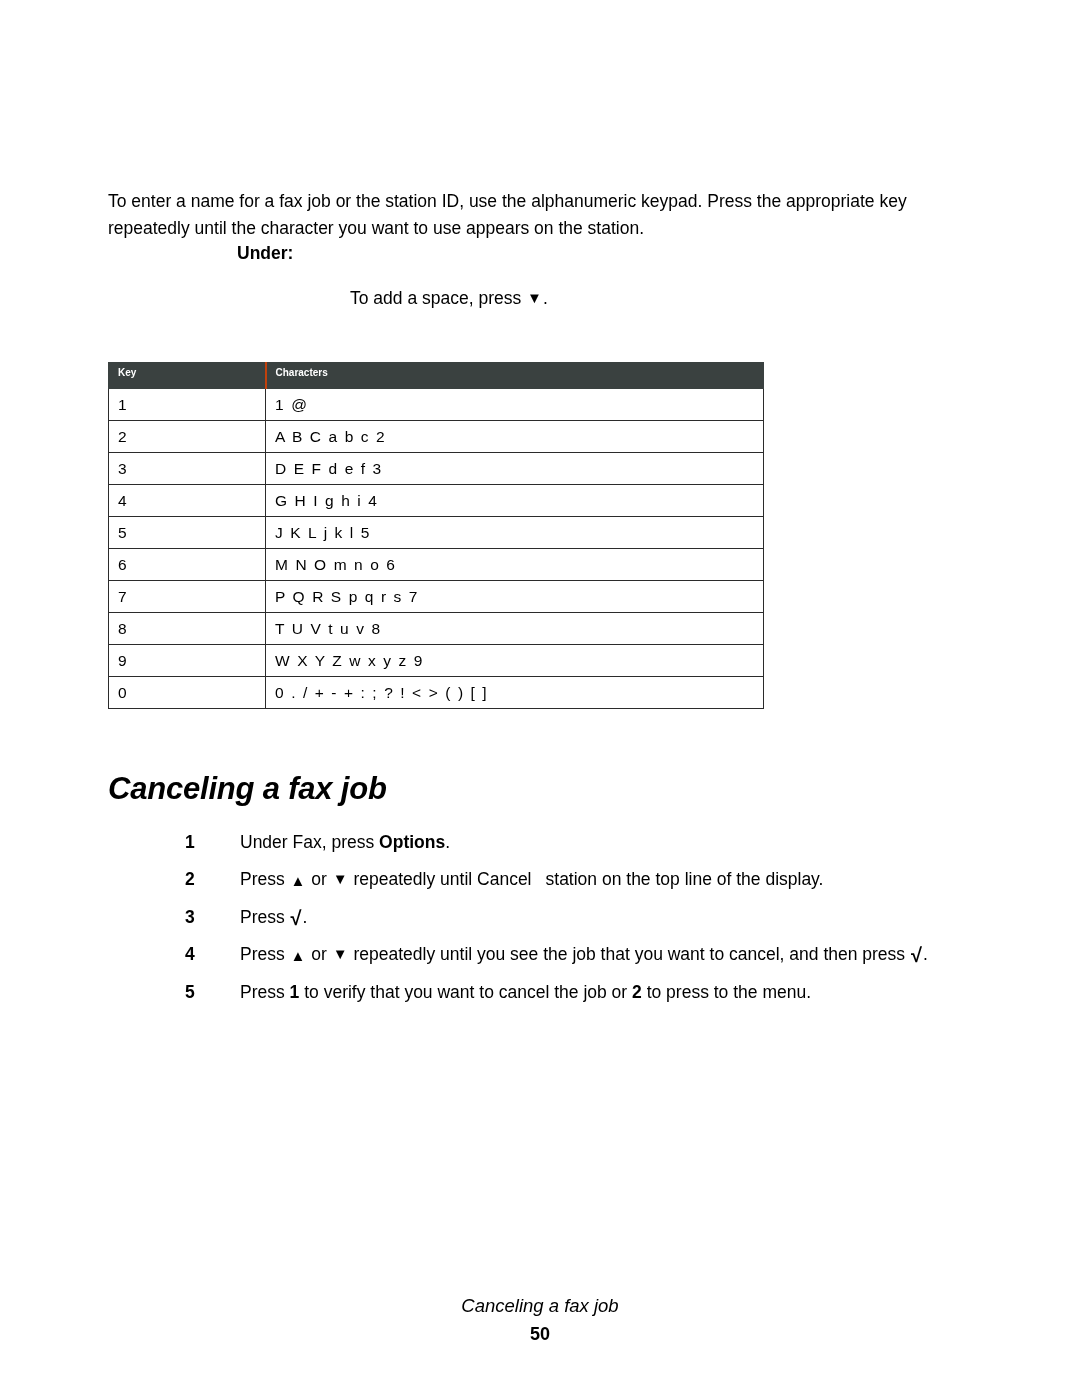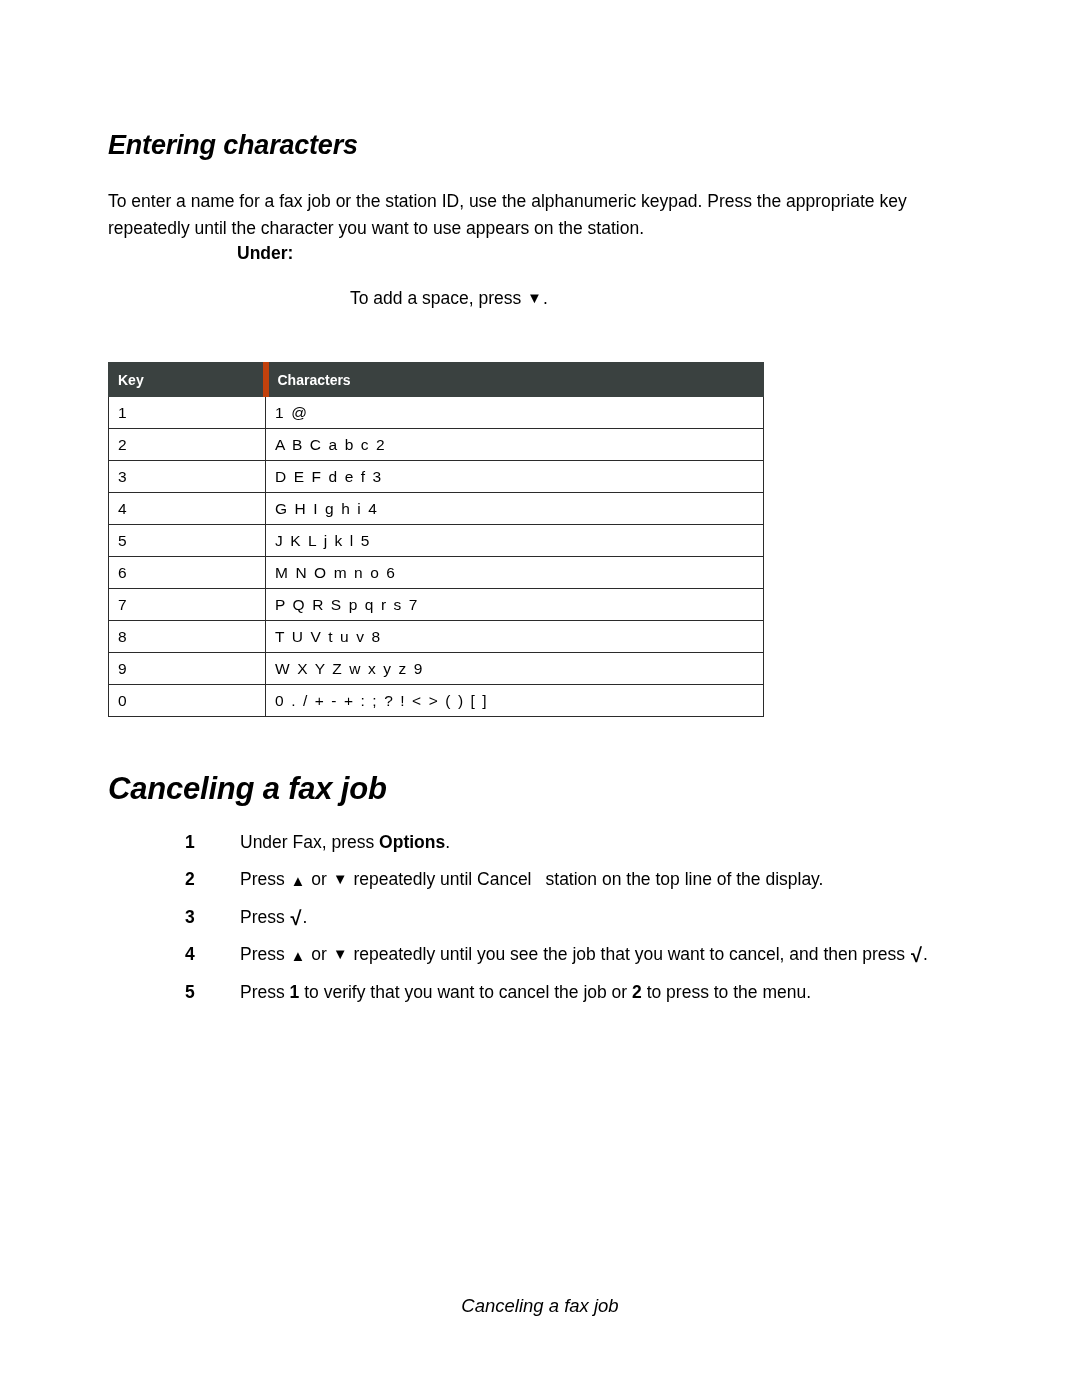--- a/index.html
+++ b/index.html
@@ -92,29 +92,29 @@
     border-collapse: collapse;
     table-layout: fixed;
     font-size: 15.5px;
   }
   .char-table col.c-key   { width: 157px; }
   .char-table col.c-chars { width: 498px; }
 
   .char-table thead th {
     background: #3a4140;
     color: #ffffff;
-    font-size: 14px;
+    font-size: 10px;
     font-weight: bold;
     text-align: left;
-    padding: 8px 0 7px 9px;
+    padding: 0 0 7px 9px;
     height: 18px;
     border: 1px solid #3a4140;
   }
   .char-table thead th.th-chars {
-    border-left: 6px solid #c2410c;
+    border-left: 2px solid #c2410c;
   }
   .char-table tbody td {
     border: 1px solid #2b2b2b;
     padding: 4px 0 4px 9px;
     height: 23px;
     vertical-align: middle;
     background: #ffffff;
   }
   .char-table tbody td.cell-chars {
     letter-spacing: 1.6px;
@@ -172,21 +172,20 @@
     font-weight: bold;
     font-size: 18px;
     line-height: 24px;
   }
 </style>
 </head>
 <body>
 
 <div class="page">
 
-  <h1 class="h-section" id="heading-entering-characters">Entering characters</h1>
 
   <p class="body-par">To enter a name for a fax job or the station ID, use the alphanumeric keypad. Press the appropriate key repeatedly until the character you want to use appears on the station.</p>
 
   <div class="note-label">Under:</div>
 
   <div class="note-lines">
     <div><span>To add a space, press </span><span class="tri">▼</span><span>.</span></div>
   </div>
 
   <table class="char-table">
@@ -263,14 +262,15 @@
         <span class="step-num">4</span>
         <span class="step-text"><span>Press </span><span class="tri tri-up">▲</span><span> or </span><span class="tri">▼</span><span> repeatedly until you see the job that you want to cancel, and then press </span><span class="radical">√</span><span>.</span></span>
       </li>
       <li class="step">
         <span class="step-num">5</span>
         <span class="step-text"><span>Press </span><b>1</b><span> to verify that you want to cancel the job or </span><b>2</b><span> to press to the menu.</span></span>
       </li>
     </ol>
 
   <div class="footer" id="footer-title">Canceling a fax job</div>
+  <div class="footer" id="footer-page-number">50</div>
 
 </div>
 
 </body></html>

